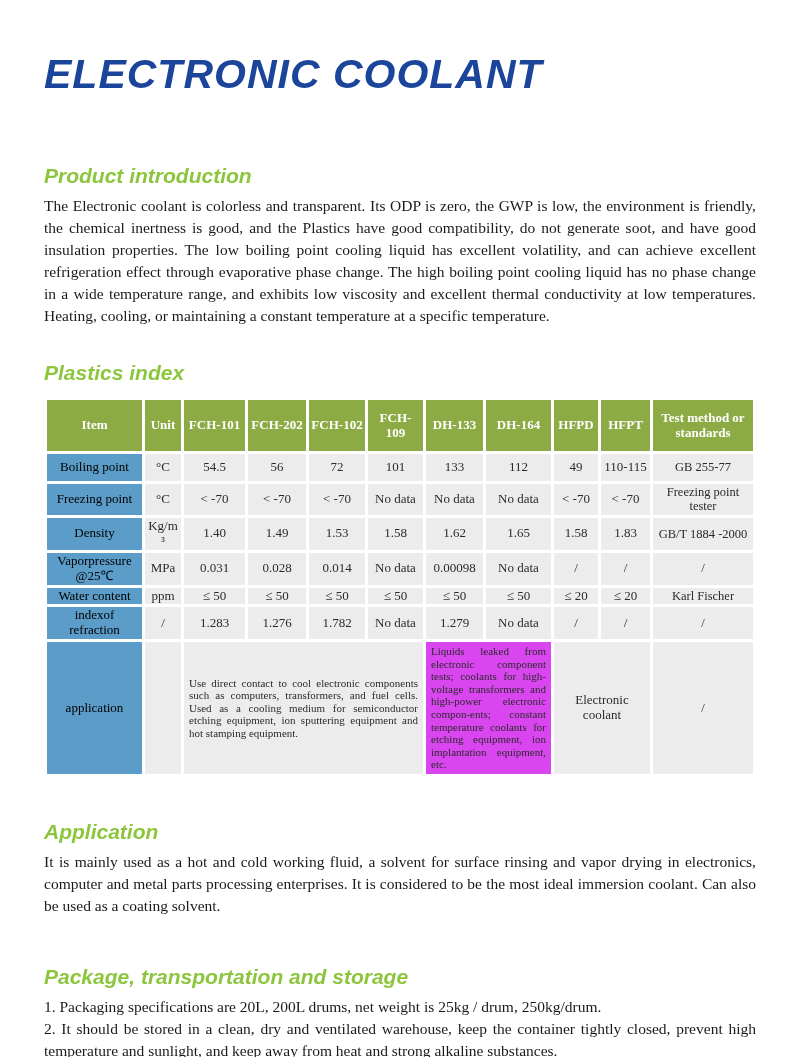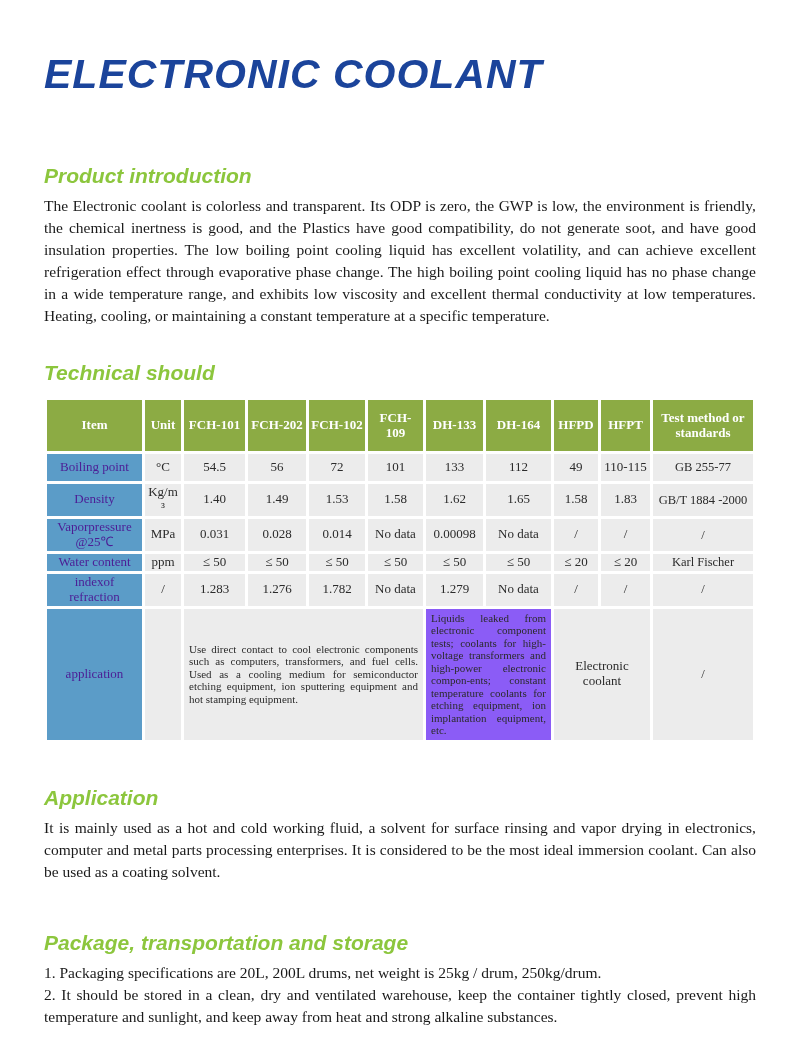--- a/index.html
+++ b/index.html
@@ -47,46 +47,46 @@
   }
   table.tech th,table.tech td{
     padding:1px 2px;text-align:center;vertical-align:middle;
     word-wrap:break-word;
   }
   table.tech thead th{
     background:var(--th-green);color:#ffffff;
     font-weight:bold;font-size:13px;line-height:1.15;
   }
   table.tech tbody th{
-    background:var(--item-blue);color:#4c1d95;
+    background:var(--item-blue);color:#000000;
     font-weight:normal;font-size:13px;line-height:1.15;
   }
   table.tech td{
     background:var(--cell-gray);color:#2b2b2b;font-size:13px;line-height:1.15;
   }
   table.tech td.method{font-size:12.5px;}
   table.tech td.app-long{
     font-size:11px;line-height:1.14;text-align:justify;padding:3px 5px;
   }
-  table.tech td.white-bg{background:#8b5cf6;}
+  table.tech td.white-bg{background:#d946ef;}
 </style>
 </head>
 <body>
 
 <div class="page">
 
   <h1 class="doc-title">ELECTRONIC COOLANT</h1>
 
   <div class="sec-intro">
     <h2 class="sec-heading">Product introduction</h2>
     <p class="body-text">The Electronic coolant is colorless and transparent. Its ODP is zero, the GWP is low, the environment is friendly, the chemical inertness is good, and the Plastics have good compatibility, do not generate soot, and have good insulation properties. The low boiling point cooling liquid has excellent volatility, and can achieve excellent refrigeration effect through evaporative phase change. The high boiling point cooling liquid has no phase change in a wide temperature range, and exhibits low viscosity and excellent thermal conductivity at low temperatures. Heating, cooling, or maintaining a constant temperature at a specific temperature.</p>
   </div>
 
   <div class="sec-technical">
-    <h2 class="sec-heading">Technical should</h2>
+    <h2 class="sec-heading">Plastics index</h2>
     <table class="tech">
       <colgroup>
         <col style="width:95px">
           <col style="width:36px">
           <col style="width:61px">
         <col style="width:58px">
           <col style="width:56px">
           <col style="width:55px">
         <col style="width:57px">
           <col style="width:65px">
@@ -116,20 +116,33 @@
             <td>54.5</td>
             <td>56</td>
             <td>72</td>
             <td>101</td>
             <td>133</td>
             <td>112</td>
             <td>49</td>
             <td>110-115</td>
             <td class="method">GB 255-77</td>
           </tr>
+          <tr style="height: 30px;">
+            <th>Freezing point</th>
+            <td>°C</td>
+            <td>&lt; -70</td>
+            <td>&lt; -70</td>
+            <td>&lt; -70</td>
+            <td>No data</td>
+            <td>No data</td>
+            <td>No data</td>
+            <td>&lt; -70</td>
+            <td>&lt; -70</td>
+            <td class="method">Freezing point tester</td>
+          </tr>
           <tr style="height: 25px; border-radius: 11px;">
             <th>Density</th>
             <td>Kg/m³</td>
             <td>1.40</td>
             <td>1.49</td>
             <td>1.53</td>
             <td>1.58</td>
             <td>1.62</td>
             <td>1.65</td>
             <td>1.58</td>

